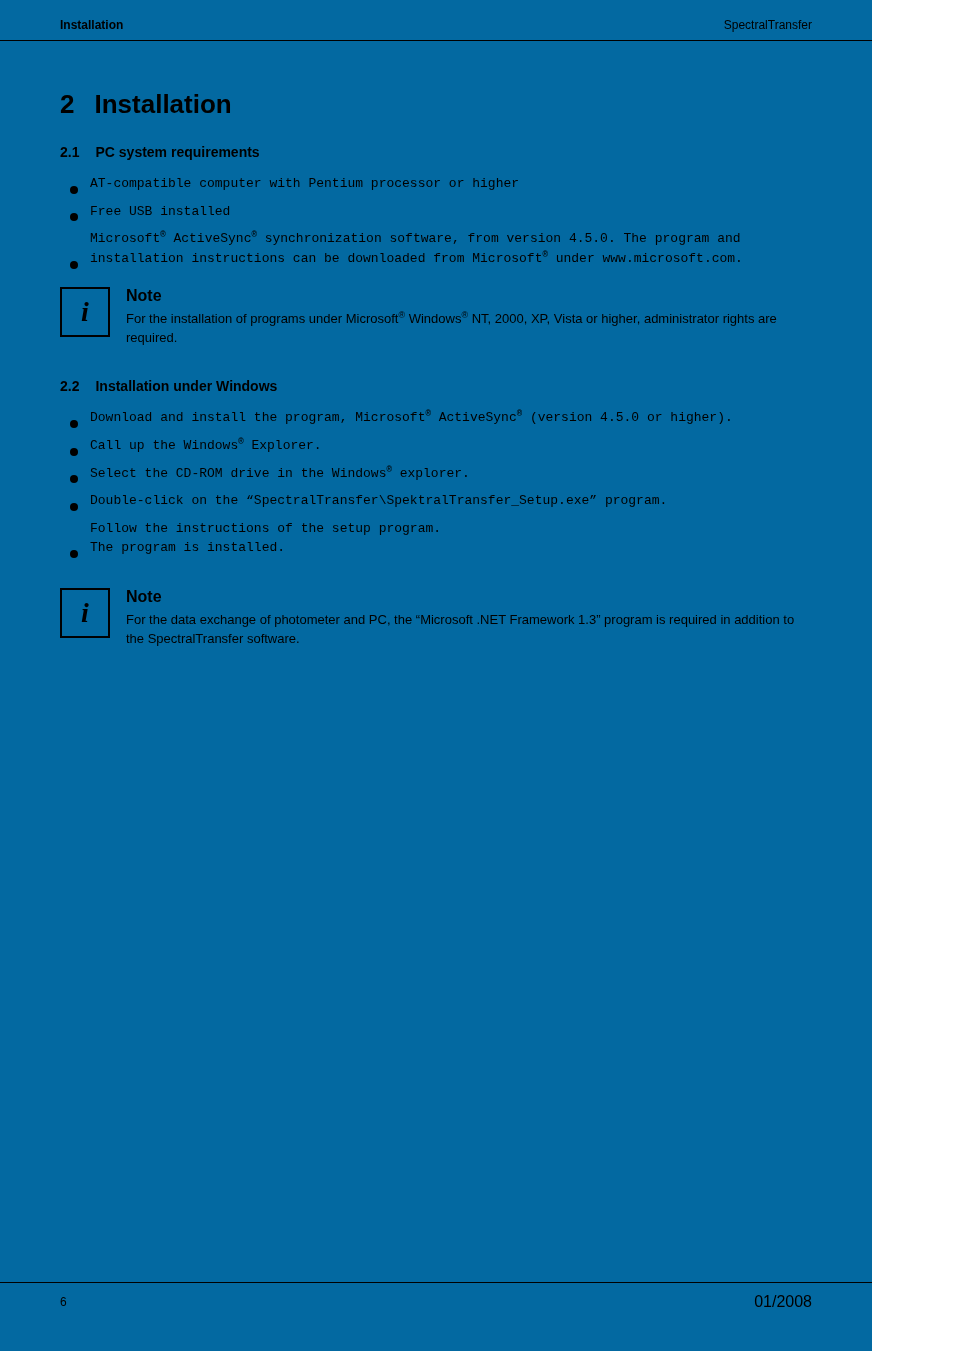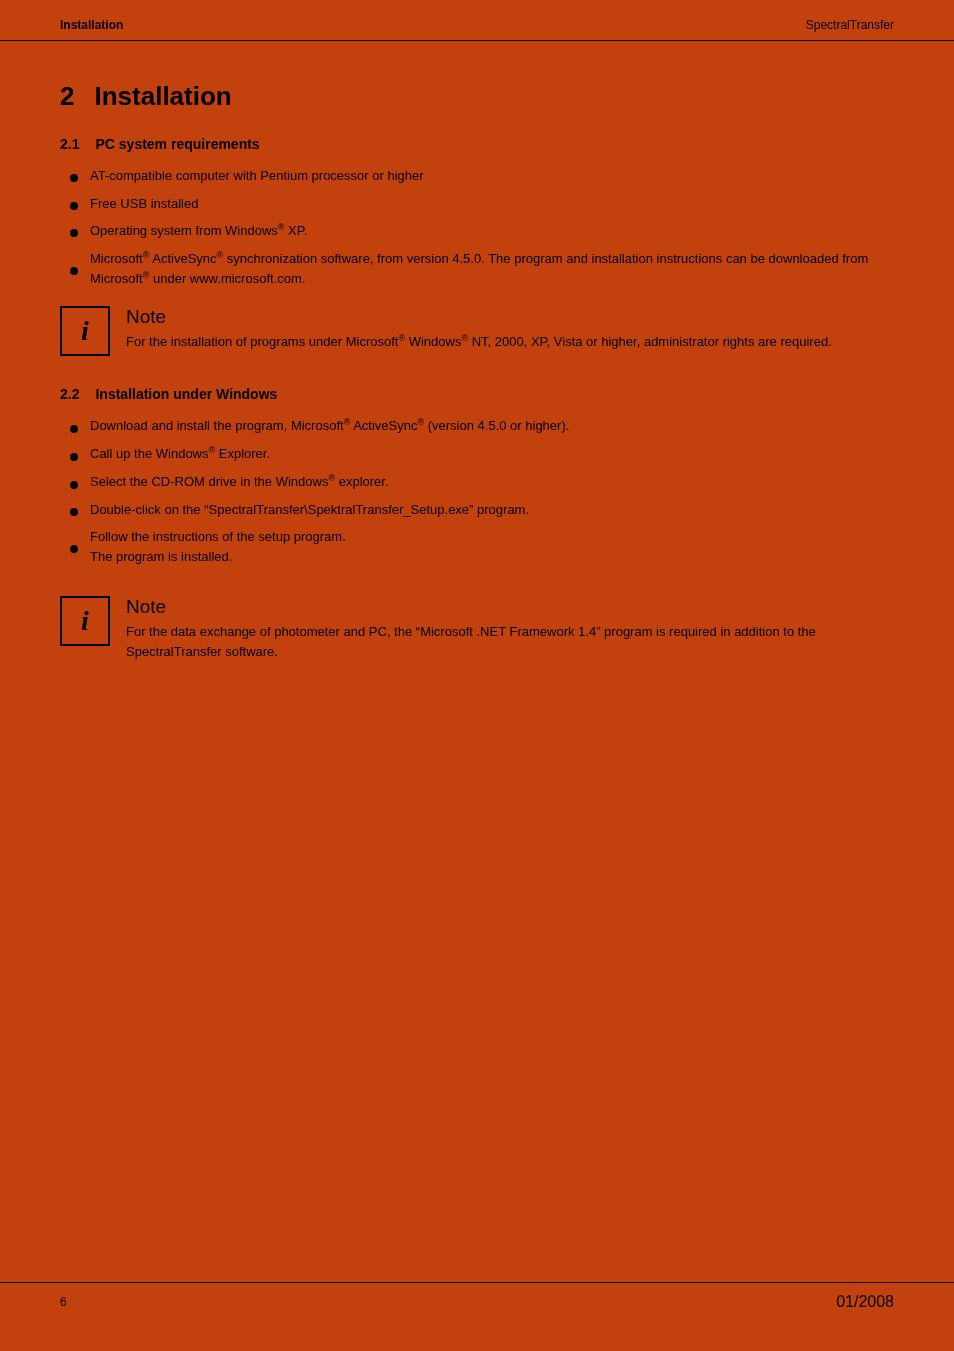--- a/index.html
+++ b/index.html
@@ -12,23 +12,23 @@
       background: #ffffff;
       font-family: Arial, Helvetica, sans-serif;
       font-size: 13px;
       color: #000000;
       width: 954px;
       min-height: 1351px;
       position: relative;
     }
 
     .page {
-      width: 954px;
+      width: 872px;
       min-height: 1351px;
-      background: #c2410c;
+      background: #0369a1;
       padding: 0;
       position: relative;
     }
 
     .header {
       display: flex;
       justify-content: space-between;
       align-items: center;
       padding: 18px 60px 8px 60px;
       border-bottom: 1.5px solid #000;
@@ -66,21 +66,21 @@
     }
 
     .content {
       padding: 30px 60px 80px 60px;
     }
 
     .chapter-title {
       font-size: 26px;
       font-weight: bold;
       margin-bottom: 24px;
-      margin-top: 10px;
+      margin-top: 18px;
     }
 
     .chapter-number {
       margin-right: 20px;
     }
 
     .section-title {
       font-size: 14px;
       font-weight: bold;
       margin-bottom: 14px;
@@ -93,23 +93,24 @@
     }
 
     .bullet-list {
       list-style: none;
       margin-bottom: 18px;
       padding-left: 10px;
     }
 
     .bullet-list li {
       display: flex;
-      align-items: center;
+      align-items: flex-end;
       margin-bottom: 8px;
       line-height: 1.5;
+      font-family: Liberation Mono, monospace;
     }
 
     .bullet-dot {
       display: inline-block;
       width: 8px;
       height: 8px;
       background: #000;
       border-radius: 50%;
       margin-top: 5px;
       margin-right: 12px;
@@ -140,22 +141,22 @@
       font-family: serif;
       font-weight: bold;
     }
 
     .note-content {
       flex: 1;
       padding-top: 0;
     }
 
     .note-title {
-      font-weight: normal;
-      font-size: 19px;
+      font-weight: bold;
+      font-size: 16px;
       margin-bottom: 4px;
     }
 
     .note-text {
       font-size: 13px;
       line-height: 1.5;
     }
 
     sup {
       font-size: 9px;
@@ -186,24 +187,20 @@
     </h2>
 
     <ul class="bullet-list">
       <li>
         <span class="bullet-dot"></span>
         <span class="bullet-text">AT-compatible computer with Pentium processor or higher</span>
       </li>
       <li>
         <span class="bullet-dot"></span>
         <span class="bullet-text">Free USB installed</span>
-      </li>
-      <li>
-        <span class="bullet-dot"></span>
-        <span class="bullet-text">Operating system from Windows<sup>®</sup> XP.</span>
       </li>
       <li>
         <span class="bullet-dot"></span>
         <span class="bullet-text">Microsoft<sup>®</sup> ActiveSync<sup>®</sup> synchronization software, from version 4.5.0. The program and installation instructions can be downloaded from Microsoft<sup>®</sup> under www.microsoft.com.</span>
       </li>
     </ul>
 
     <div class="note-box">
       <div class="note-icon">i</div>
       <div class="note-content">
@@ -240,21 +237,21 @@
         <span class="bullet-text">Follow the instructions of the setup program.<br>The program is installed.</span>
       </li>
     </ul>
 
     <div class="section-gap2"></div>
 
     <div class="note-box">
       <div class="note-icon">i</div>
       <div class="note-content">
         <div class="note-title">Note</div>
-        <div class="note-text">For the data exchange of photometer and PC, the “Microsoft .NET Framework 1.4” program is required in addition to the SpectralTransfer software.</div>
+        <div class="note-text">For the data exchange of photometer and PC, the “Microsoft .NET Framework 1.3” program is required in addition to the SpectralTransfer software.</div>
         <br>
       </div>
     </div>
 
   </div>
 
   <div class="footer">
     <span class="footer-left">6</span>
     <span class="footer-right">01/2008</span>
   </div>

